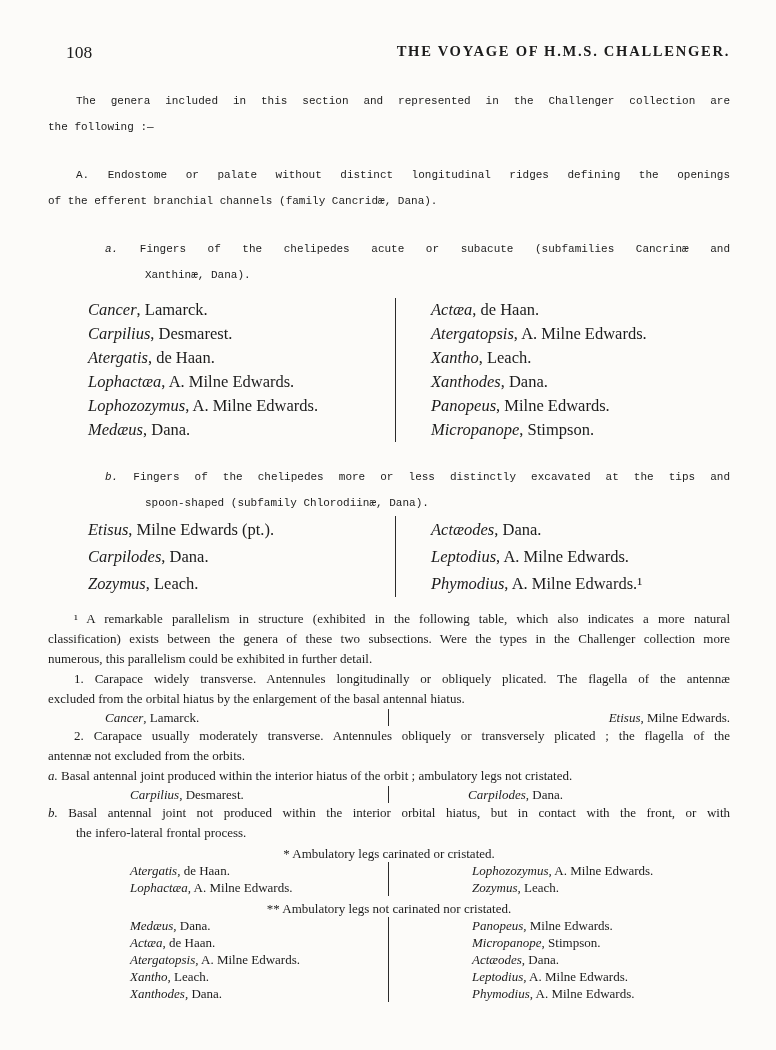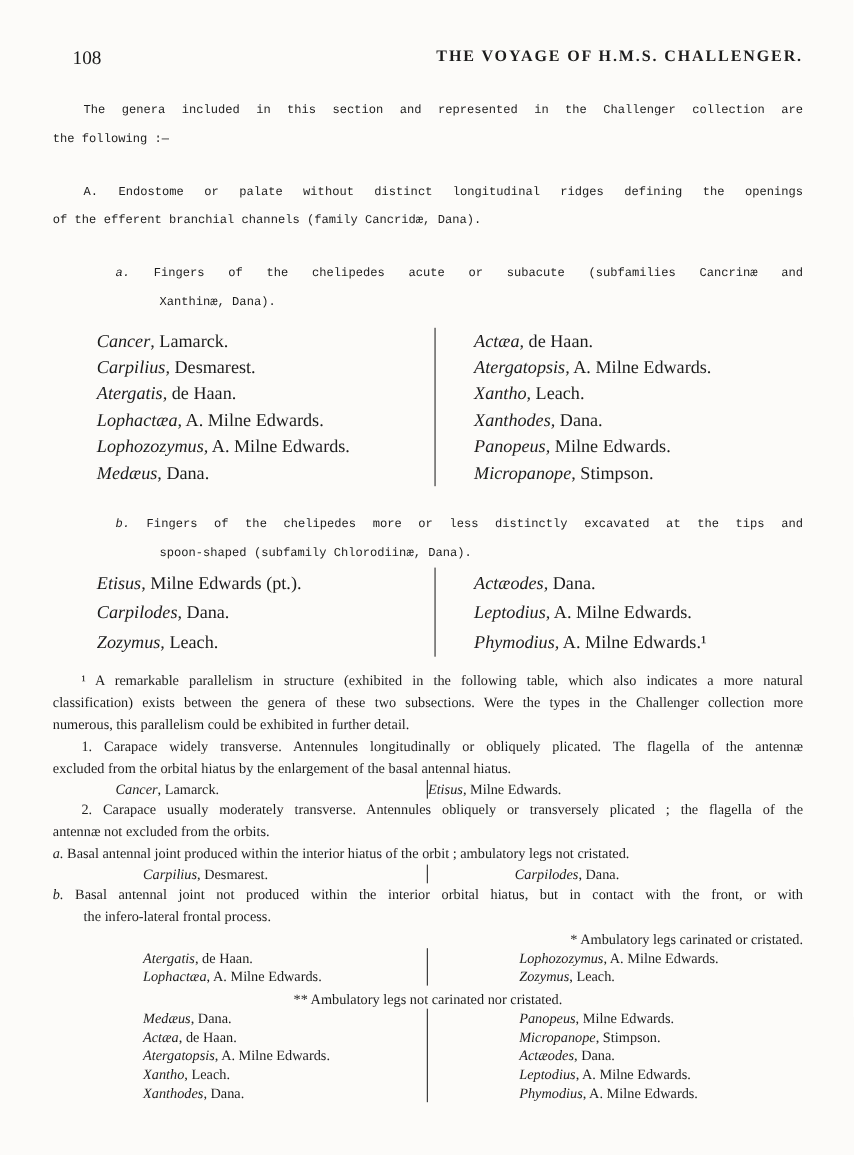--- a/index.html
+++ b/index.html
@@ -26,29 +26,29 @@
   .gt1{line-height:24px;margin-top:10px;}
   .gt2{line-height:27px;margin-top:0;}
   .gleft{width:307px;}
   .gright{border-left:1.5px solid #2b2b2b;padding-left:35px;flex:1;}
   
   .fnote{font-size:13px;line-height:20px;margin-top:12px;}
   .fn-ind{padding-left:26px;}
   .fnpair{display:flex;line-height:17px;}
   .fnpair .pl{width:340px;box-sizing:border-box;}
   .fnpair .pr{border-left:1.2px solid #2b2b2b;flex:1;}
-  .v1 .pl{padding-left:57px;}  .v1 .pr{}
+  .v1 .pl{padding-left:57px;}  .v1 .pr{padding-left:89px;text-align:right;}
   .v2 .pl{padding-left:82px;}  .v2 .pr{padding-left:79px;}
   .starlist{display:flex;line-height:17px;}
   .starlist .pl{width:340px;padding-left:82px;box-sizing:border-box;}
   .starlist .pr{border-left:1.2px solid #2b2b2b;padding-left:83px;flex:1;}
   .fnsub{}
   .fnsub .cont{margin-left:28px;}
   .starhead{text-align:center;line-height:17px;}
-  .sh1{margin-top:2px;text-align:right;}
+  .sh1{margin-top:2px;}
   .sh2{margin-top:4px;}
 </style>
 </head>
 <body>
 
 <div class="page">
 
   <div class="hdr">
     <span class="pn">108</span>
     <div class="rt">THE VOYAGE OF H.M.S. CHALLENGER.</div>

